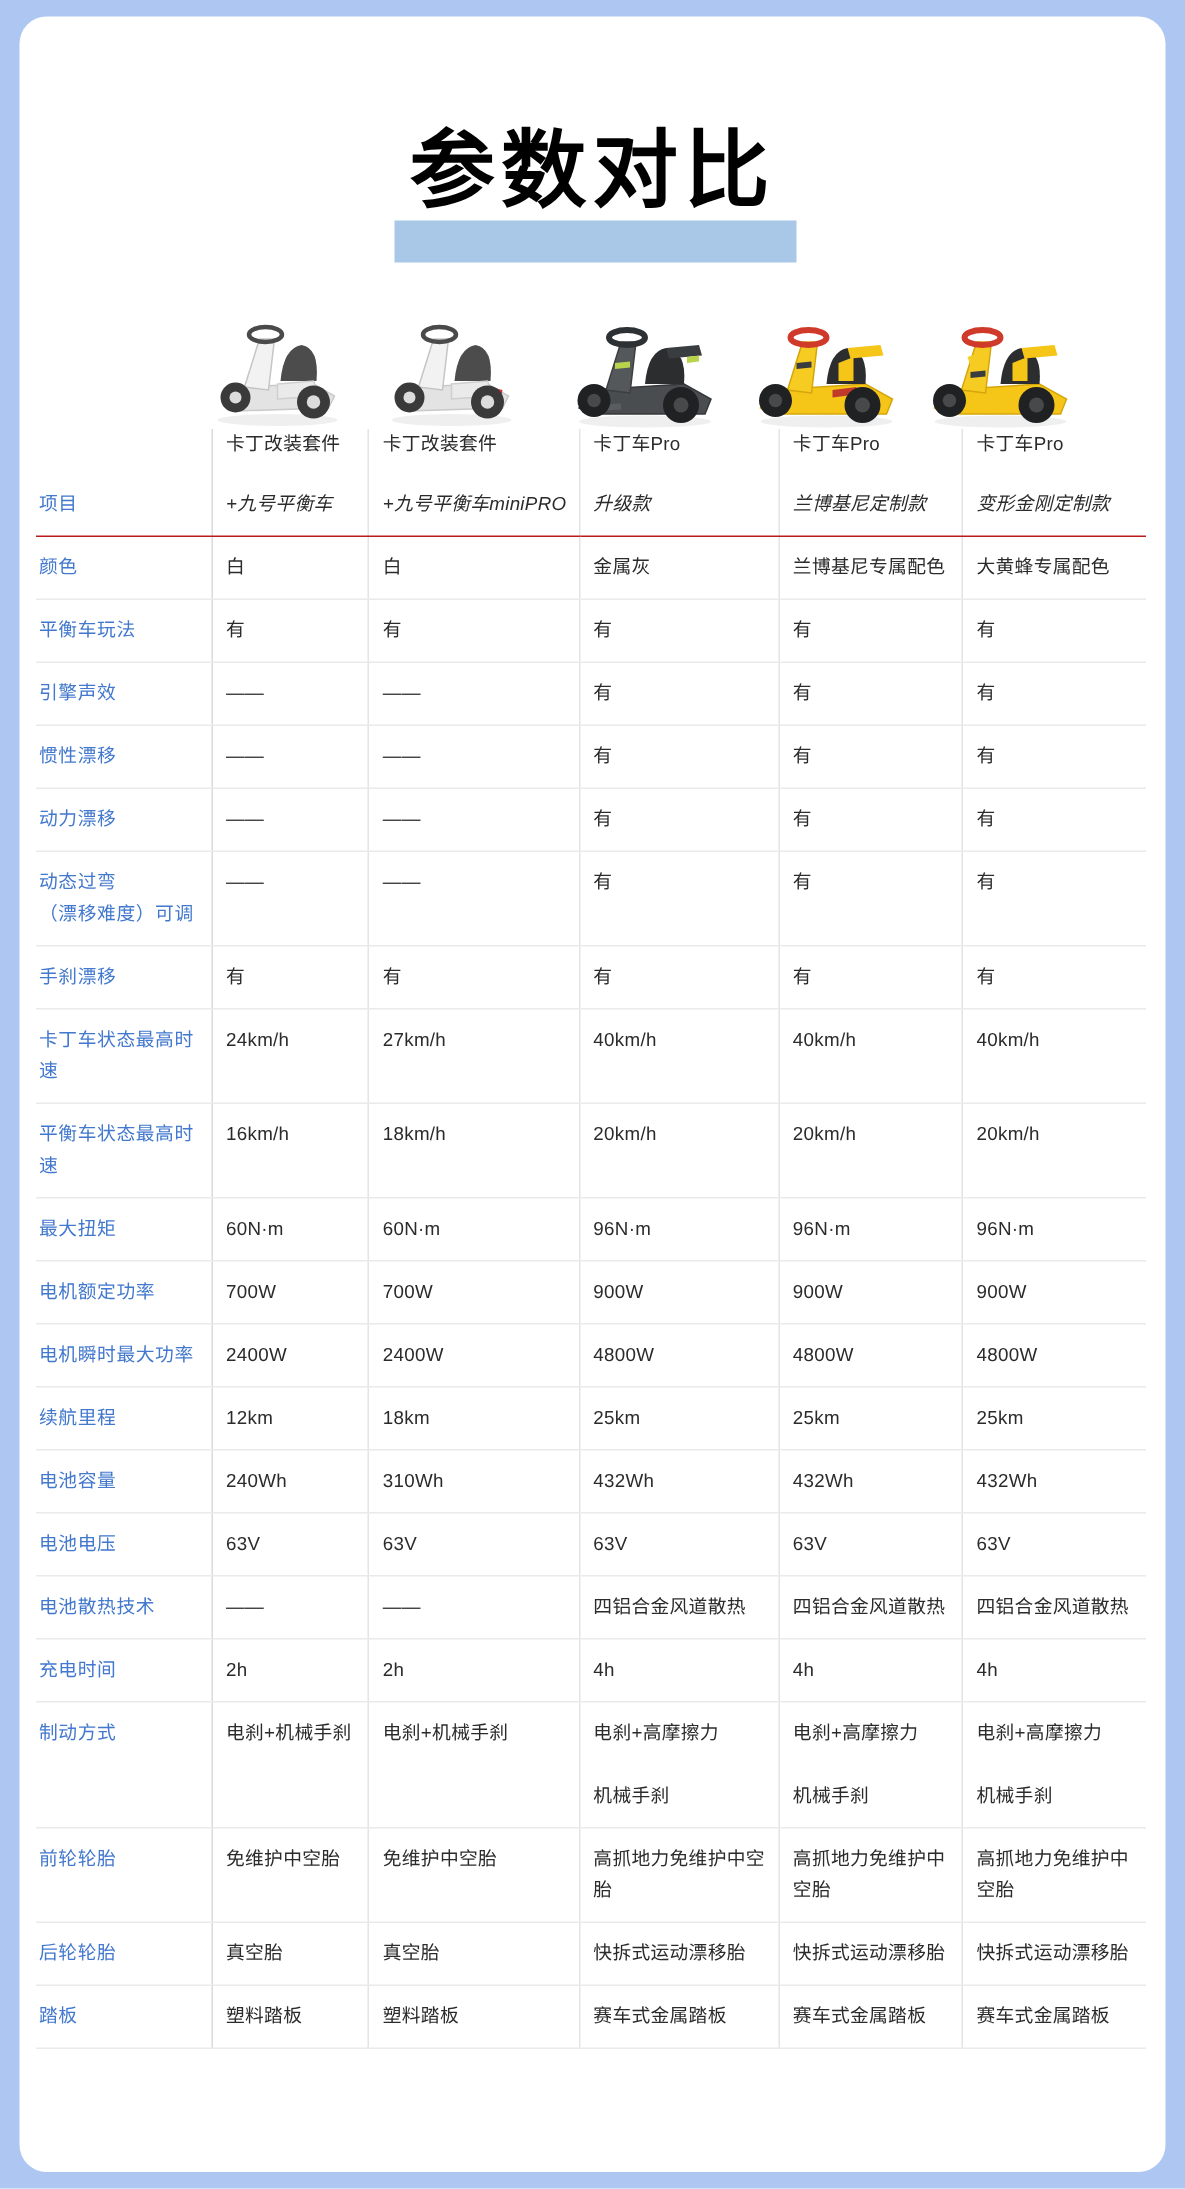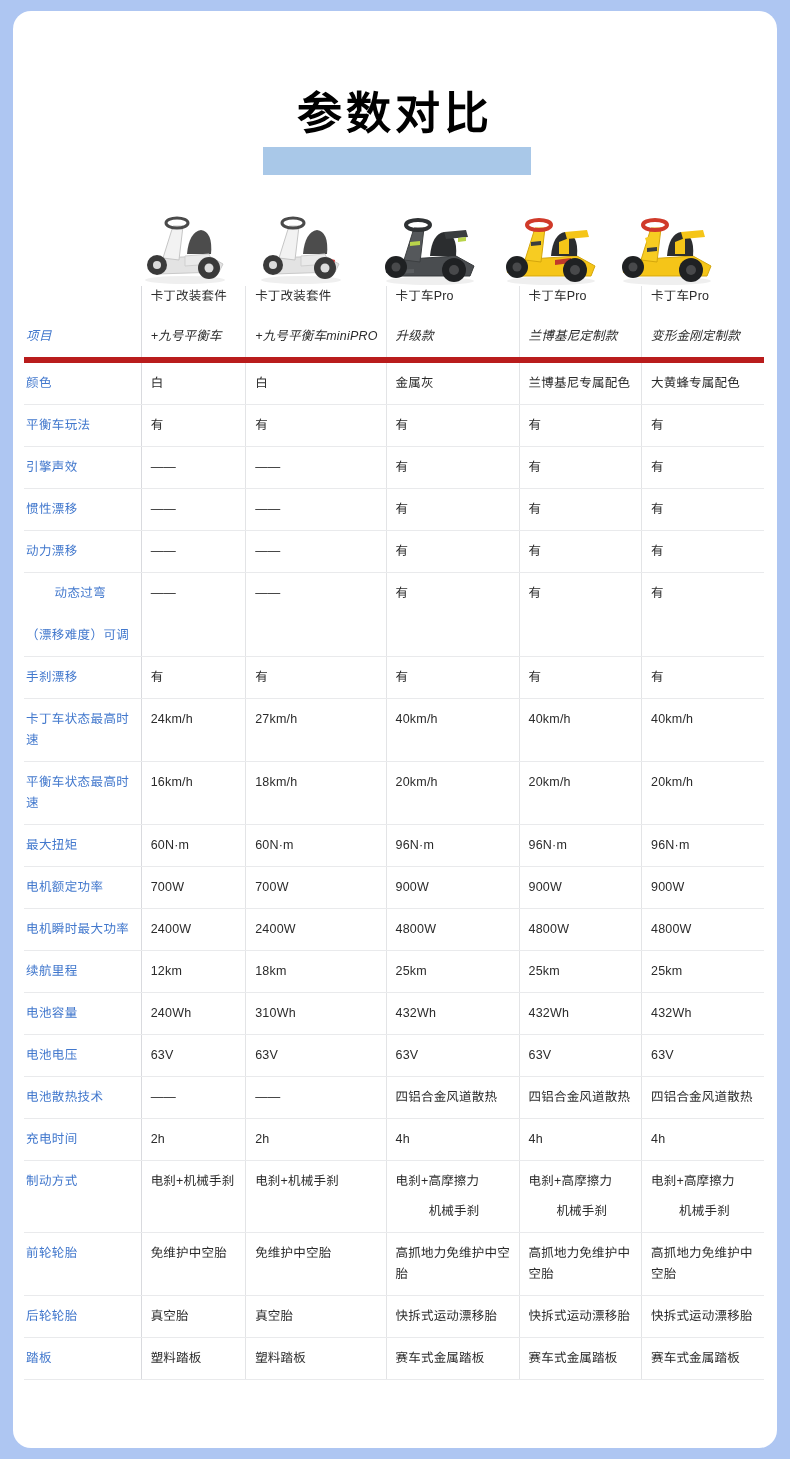--- a/index.html
+++ b/index.html
@@ -37,21 +37,21 @@
     width: 268px;
     height: 28px;
     background: #a9c8e8;
   }
   .title-text {
     position: absolute;
     left: 0;
     right: 0;
     top: 72px;
     text-align: center;
-    font-size: 45px;
+    font-size: 57px;
     line-height: 62px;
     font-weight: bold;
     letter-spacing: 4px;
     color: #000000;
     white-space: nowrap;
   }
 
   
   .products {
     display: flex;
@@ -105,33 +105,32 @@
   table.spec td.label, table.spec th.label {
     color: #4278cd;
     border-right: 1px solid #d9dade;
     padding-left: 2px;
     letter-spacing: 0.4px;
   }
   table.spec tr.head-row th {
     vertical-align: bottom;
     padding-top: 0;
     padding-bottom: 10px;
-    border-bottom: 6px solid #b91c1c;
+    border-bottom: 1px solid #b91c1c;
   }
   table.spec tr.head-row th.label {
     vertical-align: bottom;
-    font-style: italic;
   }
   .hl2 { display: block; margin-top: 19px; font-style: italic; }
   .multi { display: block; }
-  .multi + .multi { margin-top: 9px; text-align: center; }
+  .multi + .multi { margin-top: 21px; }
   .dash { letter-spacing: -1px; }
   .tall td, .tall th { padding-bottom: 40px; }
-  .label-2line .lbl-1 { display: block; text-align: center; }
-  .label-2line .lbl-2 { display: block; margin-top: 21px; }
+  .label-2line .lbl-1 { display: block; }
+  .label-2line .lbl-2 { display: block; }
 </style>
 </head>
 <body>
 
 <div id="page">
 
   <div class="title-block">
     <div class="title-bar"></div>
     <div class="title-text">参数对比</div>
   </div>

